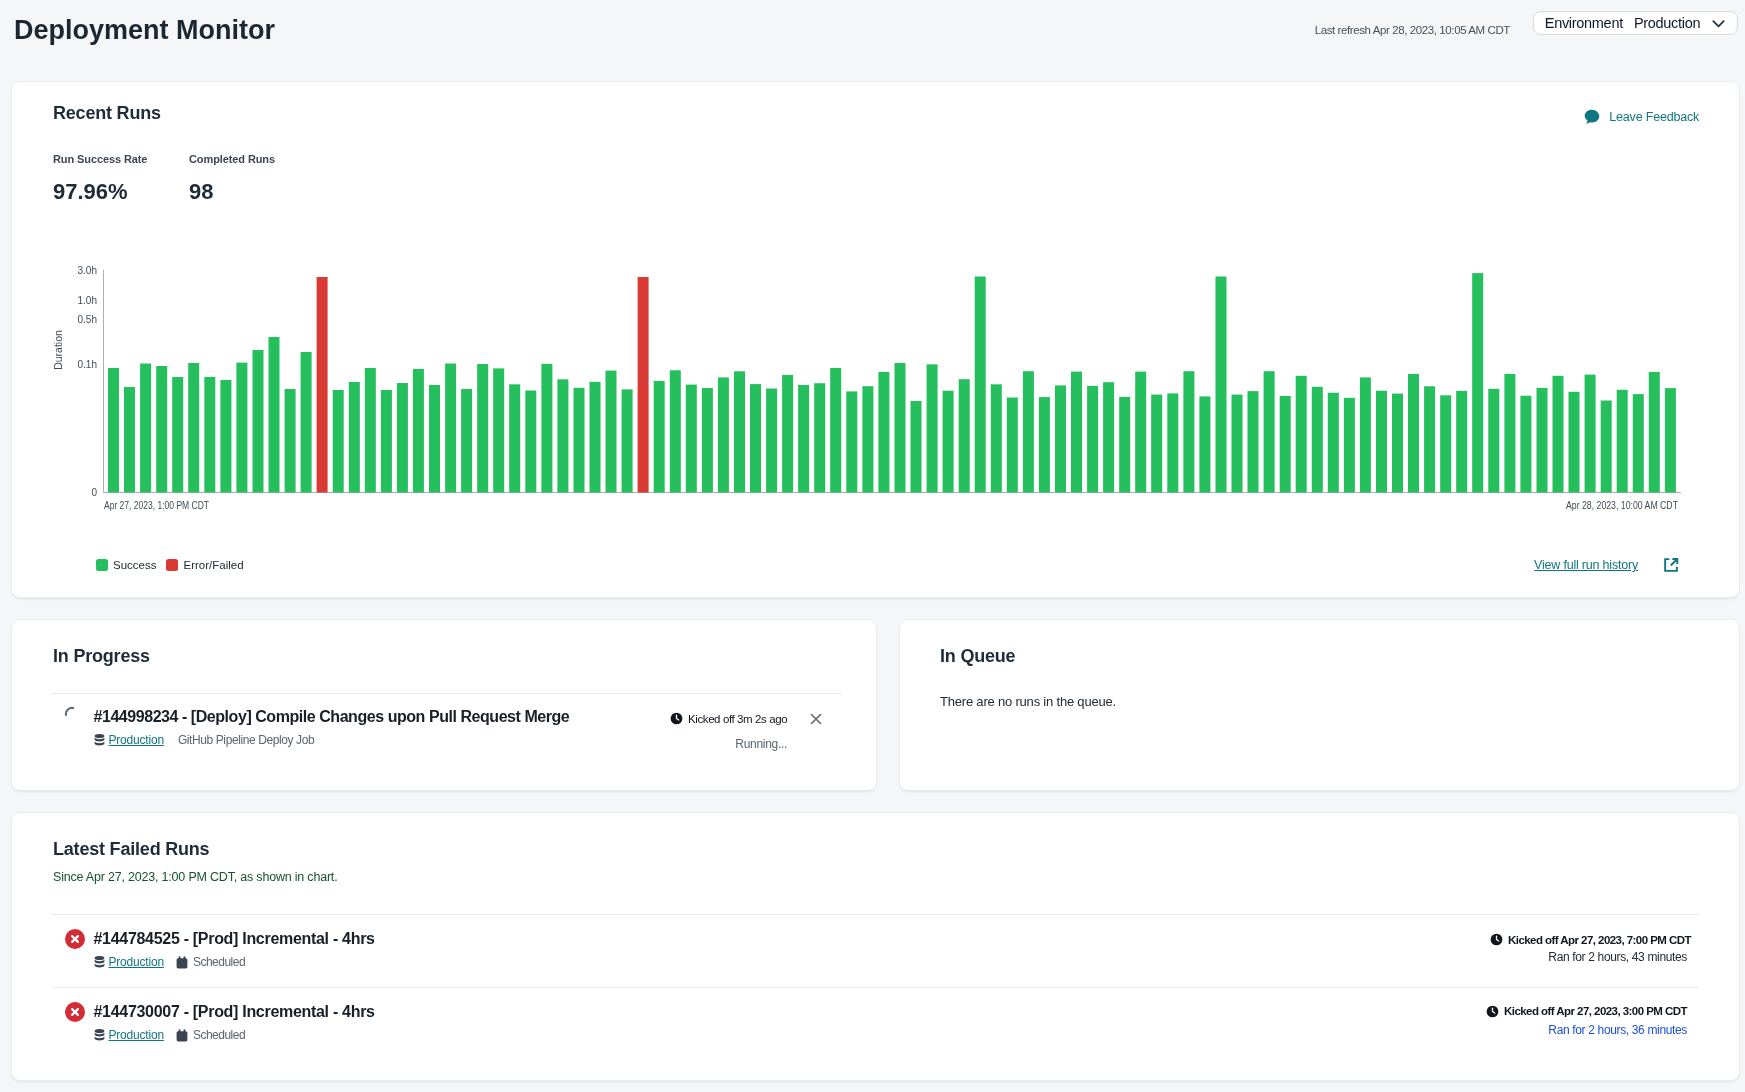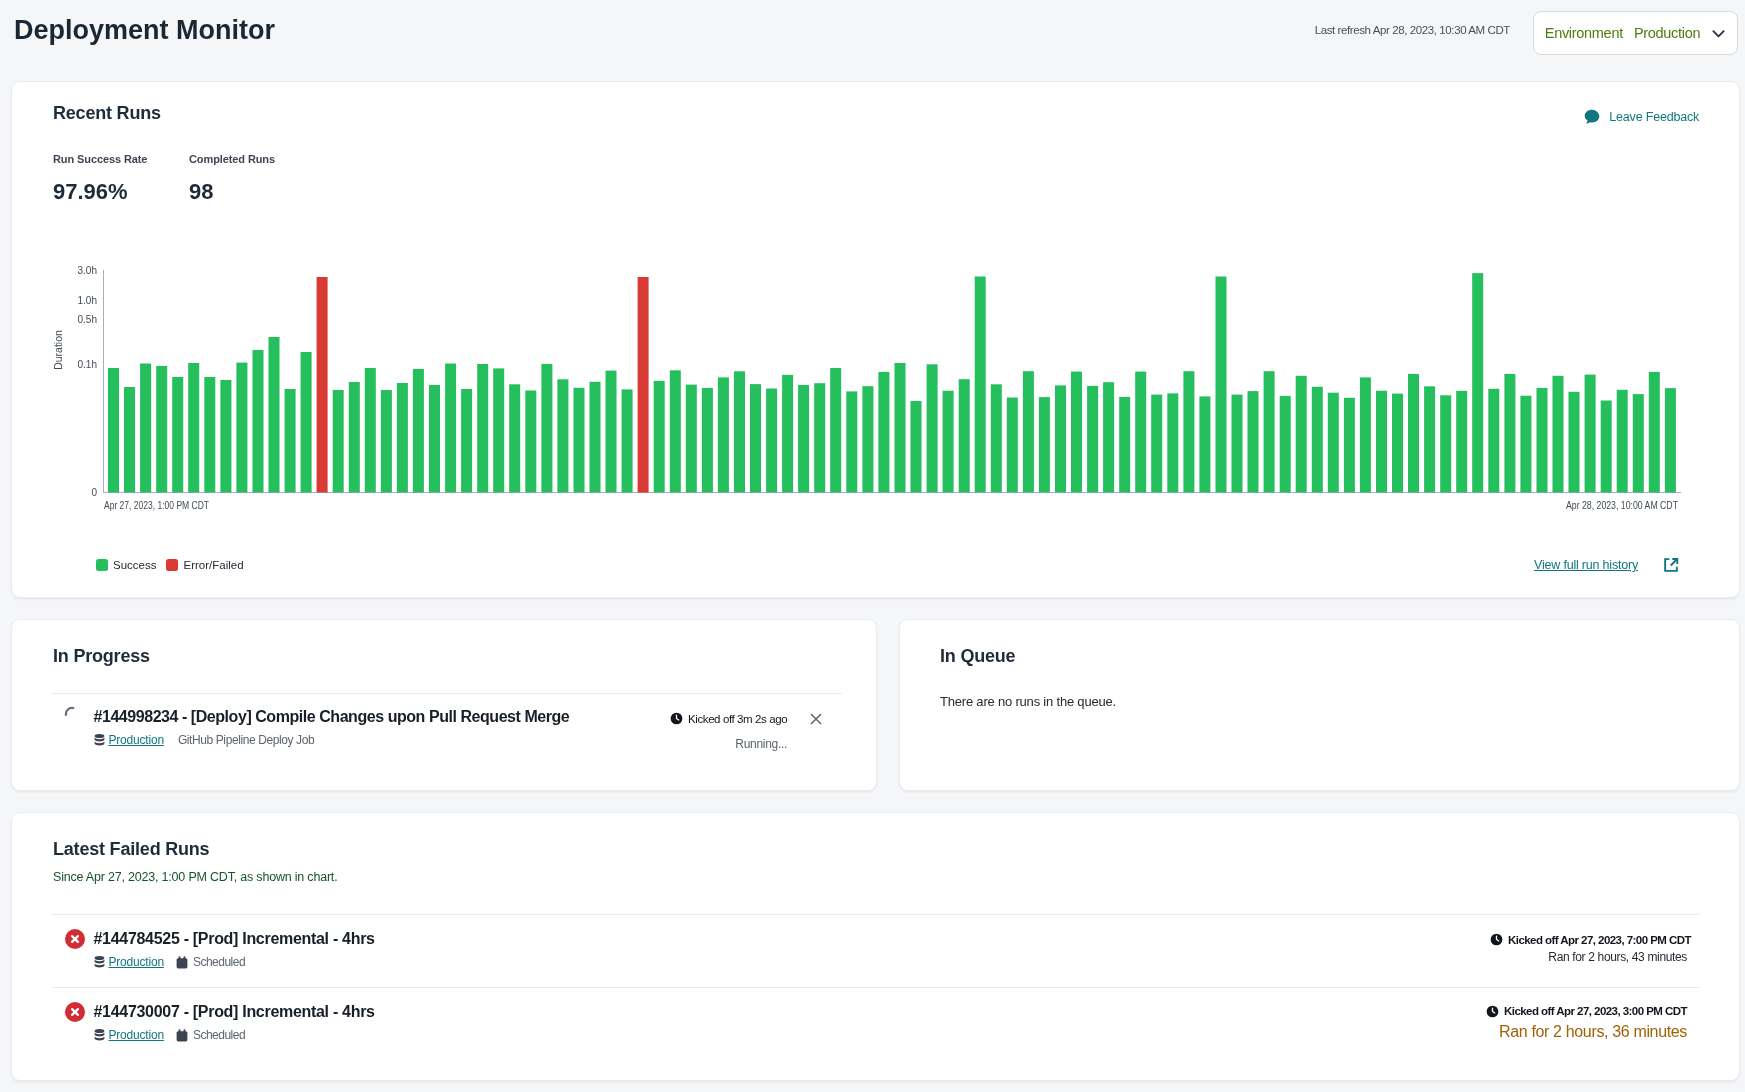--- a/index.html
+++ b/index.html
@@ -9,22 +9,22 @@
 .h2 { font-size:18px; font-weight:bold; color:#1f2b38; letter-spacing:-0.2px;text-align:right; }
 .teal { color:#117680; }
 .gray { color:#5c646e; }
 .row-title { font-size:16px; font-weight:bold; color:#181f27; letter-spacing:-0.3px; }
 .tag-link { font-size:12px; color:#117680; text-decoration:underline; letter-spacing:-0.2px; }
 .small { font-size:12px; letter-spacing:-0.4px; }
 </style></head>
 <body>
 
 <div class="abs h1" style="left:14px; top:14.5px;">Deployment Monitor</div>
-<div class="abs" style="right:235px; top:24px; font-size:11.5px; color:#46505a; letter-spacing:-0.4px;">Last refresh Apr 28, 2023, 10:30 AM CDT</div>
-<div class="abs" style="left:1533px; top:11px; width:205px; height:44px; background:#fff; border:1.5px solid #d6dade; border-radius:8px; display:flex; align-items:center; justify-content:center; gap:11px; font-size:14.5px; color:#4d7c0f; letter-spacing:-0.3px;">
+<div class="abs" style="right:235px; top:24px; font-size:11.5px; color:#46505a; letter-spacing:-0.4px;">Last refresh Apr 28, 2023, 10:05 AM CDT</div>
+<div class="abs" style="left:1533px; top:11px; width:205px; height:24px; background:#fff; border:1.5px solid #d6dade; border-radius:8px; display:flex; align-items:center; justify-content:center; gap:11px; font-size:14.5px; color:#0f172a; letter-spacing:-0.3px;">
   <span>Environment</span>
     <span>Production</span>
   <svg width="15" height="15" viewBox="0 0 16 16" fill="none" stroke="#2b3644" stroke-width="2" stroke-linecap="round" stroke-linejoin="round">
       <path d="M2.5 5.5 L8 11 L13.5 5.5"></path>
     </svg>
 </div>
 
 <div class="card" style="left:12px; top:82px; width:1727px; height:515px;">
   <div class="abs h2" style="left:41px; top:20.5px;">Recent Runs</div>
   <div class="abs" style="right:40px; top:26px; display:flex; align-items:center; gap:8px;">
@@ -257,14 +257,14 @@
       </svg>
     <span class="gray" style="margin-left:5px; font-size:12px; letter-spacing:-0.5px;">Scheduled</span>
   </div>
   <div class="abs" style="right:52px; top:191.5px; display:flex; align-items:center;">
     <svg width="13" height="13" viewBox="0 0 16 16">
         <circle cx="8" cy="8" r="7.2" fill="#11161d"></circle>
         <path d="M8 3.8 V8 L10.8 9.8" stroke="#fff" stroke-width="1.6" fill="none" stroke-linecap="round"></path>
       </svg>
     <span style="margin-left:5px; font-size:11.5px; font-weight:bold; color:#11161d; letter-spacing:-0.55px;">Kicked off Apr 27, 2023, 3:00 PM CDT</span>
   </div>
-  <div class="abs" style="right:52px; top:209.5px; font-size:16px; color:#a16207; letter-spacing:-0.35px;">Ran for 2 hours, 36 minutes</div>
+  <div class="abs" style="right:52px; top:209.5px; font-size:12px; color:#1d4ed8; letter-spacing:-0.35px;">Ran for 2 hours, 36 minutes</div>
 </div>
 
 </body></html>

